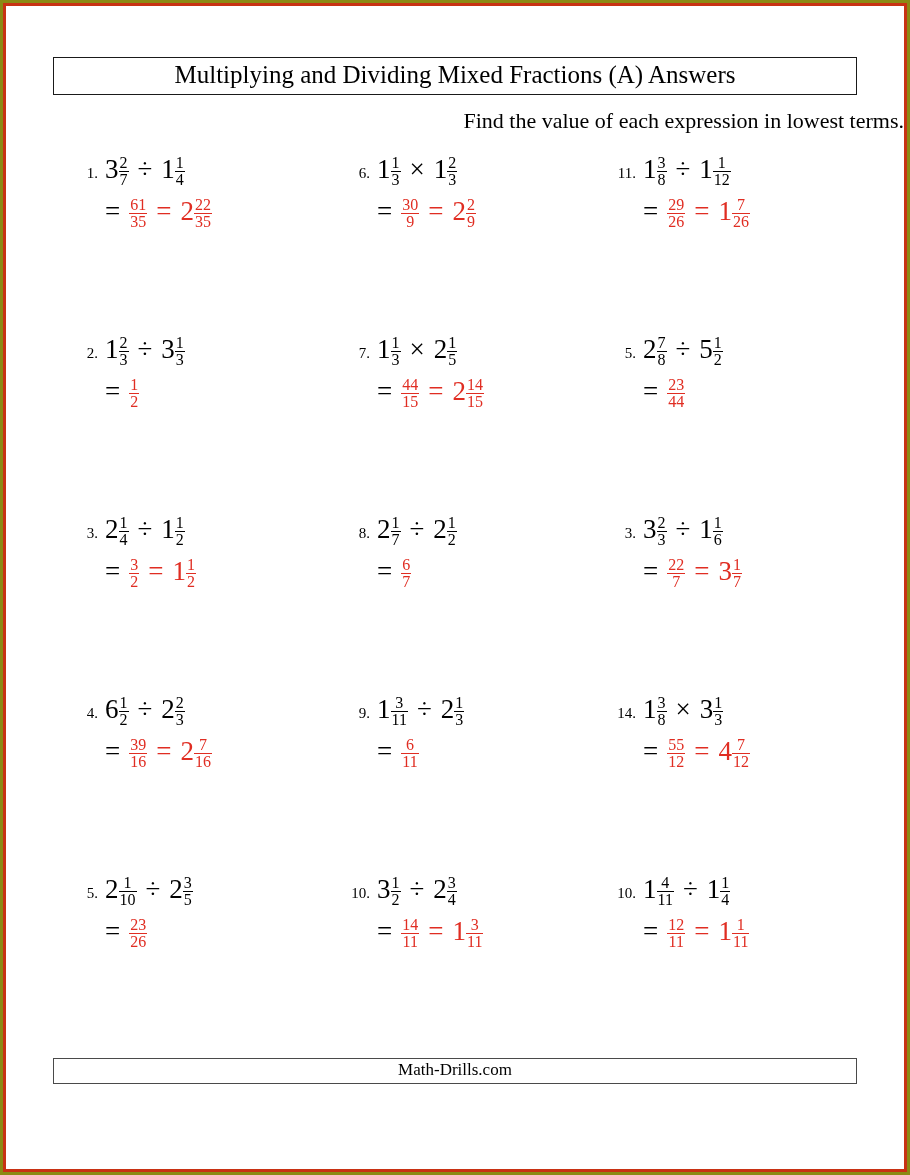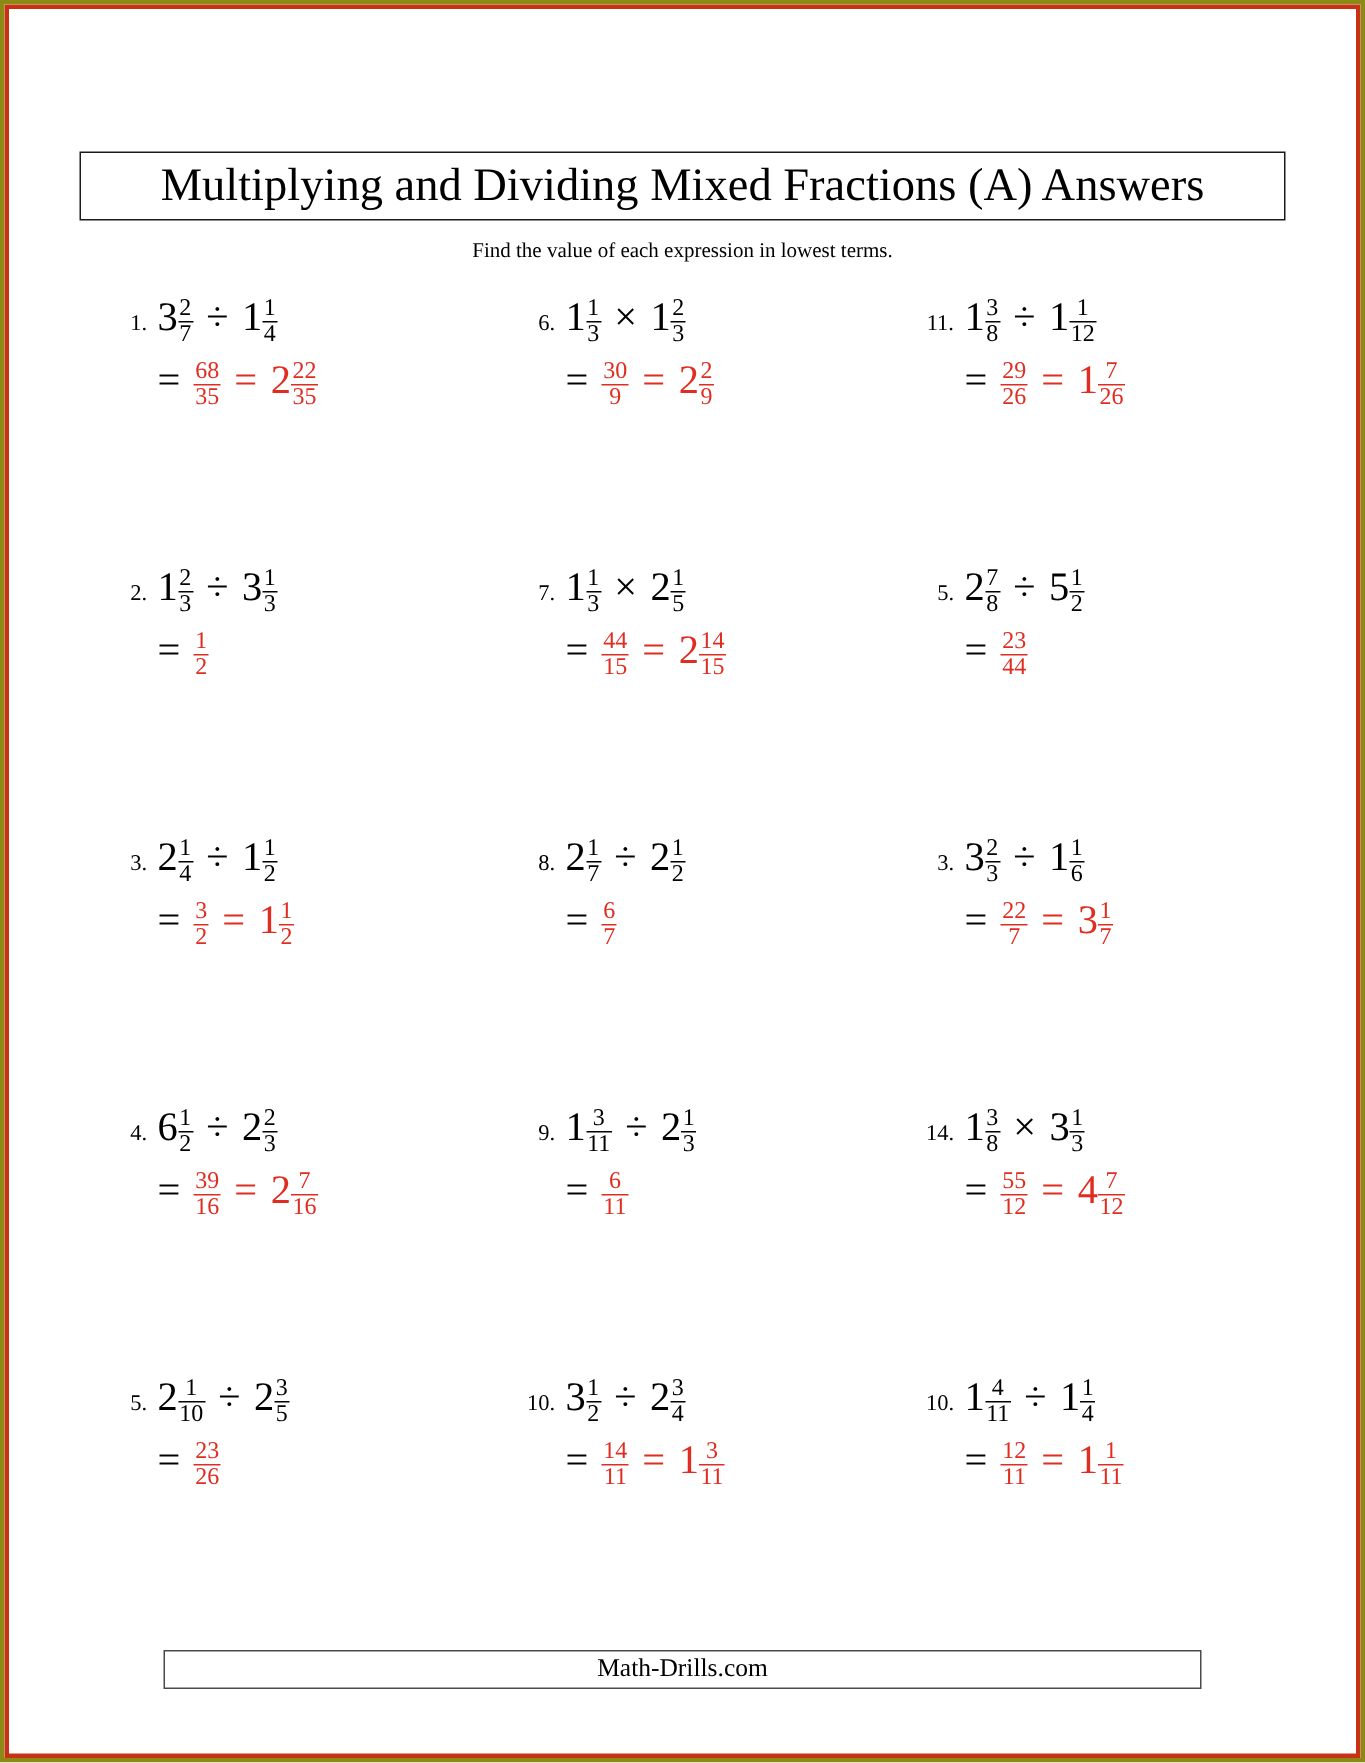--- a/index.html
+++ b/index.html
@@ -21,30 +21,30 @@
     position: absolute; inset: 0;
     border: 3px solid var(--frame-outer);
   }
   .frame-inner {
     position: absolute; inset: 0;
     border: 3px solid var(--frame-inner);
     background: #ffffff;
     overflow: hidden;
   }
   .title-box {
-    margin: 95px auto 0;
+    margin: 51px auto 0;
     width: 804px;
     border: 1px solid #1a1a1a;
     text-align: center;
-    font-size: 31px;
+    font-size: 25px;
     padding: 3px 0 5px;
   }
   .subtitle {
-    text-align: center;
-    font-size: 14px;
+    text-align: right;
+    font-size: 22px;
     margin-top: 13px;
   }
   .grid {
     margin-top: 14px;
     padding-left: 60px;
     display: grid;
     grid-template-columns: 272px 266px 280px;
     grid-auto-rows: 180px;
   }
   .problem { display: flex; align-items: baseline; }
@@ -68,21 +68,21 @@
     text-align: center;
     font-size: 16px;
     line-height: 1.0;
     vertical-align: -0.42em;
   }
   .frac .top { display: block; padding: 0 1px; }
   .frac .bot { display: block; border-top: 1.5px solid currentColor; padding: 0 1px; }
   .red { color: var(--red); }
   .footer-box {
     margin: 10px auto 0;
-    width: 692px;
+    width: 804px;
     border: 1px solid #4a4a4a;
     text-align: center;
     font-size: 17px;
     padding: 1px 0 3px;
   }
 </style>
 </head>
 <body>
 
 <div class="frame-outer">
@@ -92,21 +92,21 @@
       <span>Multiplying and Dividing Mixed Fractions (A) Answers</span>
     </div>
 
     <div class="subtitle">Find the value of each expression in lowest terms.</div>
 
     <div class="grid">
         <div class="problem">
           <span class="pnum">1.</span>
           <div class="plines">
             <div class="qline"><span>3</span><span class="frac"><span class="top">2</span><span class="bot">7</span></span><span class="op">÷</span><span>1</span><span class="frac"><span class="top">1</span><span class="bot">4</span></span></div>
-            <div class="aline"><span class="eq">=</span><span class="frac red"><span class="top">68</span><span class="bot">35</span></span><span class="eq2 red">=</span><span class="red">2</span><span class="frac red"><span class="top">22</span><span class="bot">35</span></span></div>
+            <div class="aline"><span class="eq">=</span><span class="frac red"><span class="top">61</span><span class="bot">35</span></span><span class="eq2 red">=</span><span class="red">2</span><span class="frac red"><span class="top">22</span><span class="bot">35</span></span></div>
           </div>
         </div>
         <div class="problem">
           <span class="pnum">6.</span>
           <div class="plines">
             <div class="qline"><span>1</span><span class="frac"><span class="top">1</span><span class="bot">3</span></span><span class="op">×</span><span>1</span><span class="frac"><span class="top">2</span><span class="bot">3</span></span></div>
             <div class="aline"><span class="eq">=</span><span class="frac red"><span class="top">30</span><span class="bot">9</span></span><span class="eq2 red">=</span><span class="red">2</span><span class="frac red"><span class="top">2</span><span class="bot">9</span></span></div>
           </div>
         </div>
         <div class="problem">

